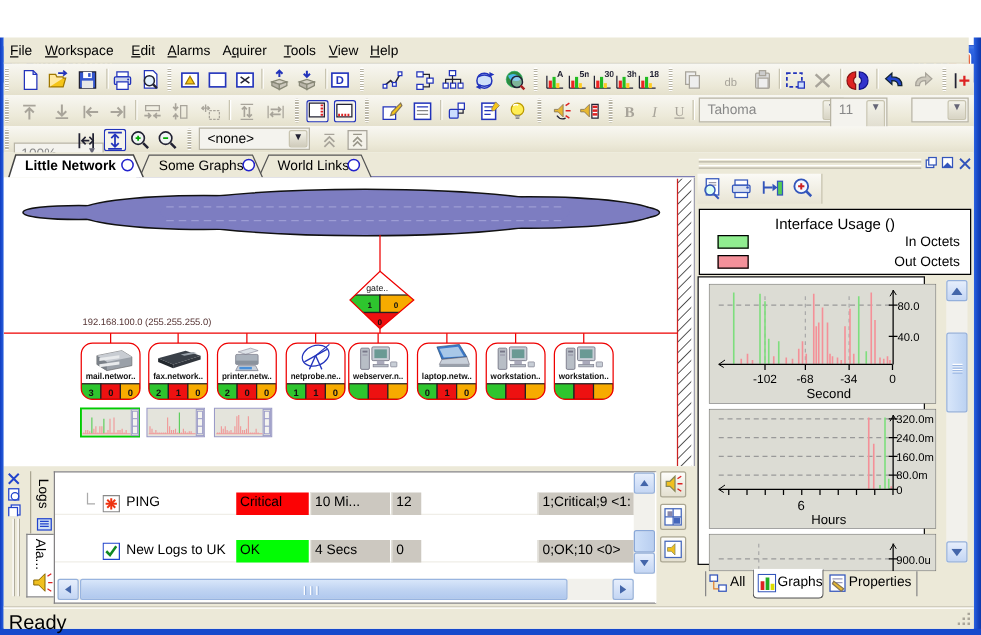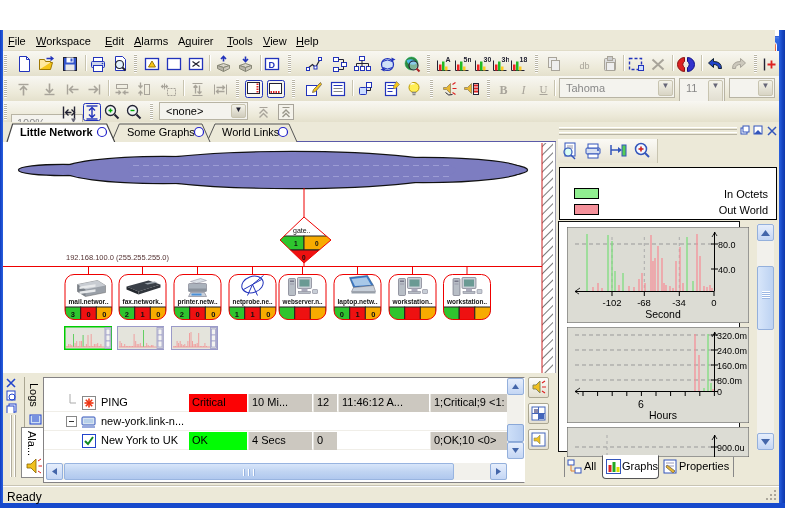--- a/index.html
+++ b/index.html
@@ -447,21 +447,21 @@
       <g transform="translate(0.5,0.5)">
         <text x="4" y="12" font-size="11" fill="#a8a49a" font-family="Liberation Serif">U</text>
         <line x1="4" y1="14" x2="12" y2="14" stroke="#a8a49a"></line>
       </g>
     </svg>
     <div class="abs sep" style="left:551px;top:4px;height:16px"></div>
     <div class="combo" style="left:556px;top:2px;width:116px;height:20px">
       <span style="position:absolute;left:6px;top:3px">Tahoma</span>
       <span class="arr">▼</span>
     </div>
-    <div class="combo" style="left:676px;top:2px;width:46px;height:36px">
+    <div class="combo" style="left:661px;top:2px;width:46px;height:36px">
       <span style="position:absolute;left:6px;top:3px">11</span>
       <span class="arr">▼</span>
     </div>
     <div class="combo" style="left:726px;top:2px;width:46px;height:20px">
       <span class="arr">▼</span>
     </div>
   </div>
 <div class="abs tbrow" id="tb3" style="top:101px;height:21px">
     <div class="abs grip" style="left:1px;top:2px;height:17px"></div>
     <div class="combo" style="left:8px;top:13px;width:72px;height:18px">
@@ -889,24 +889,25 @@
       </g>
   <g transform="translate(72,0)">
         <circle cx="7" cy="7" r="5.5" fill="#f4f8ff" stroke="#3355bb" stroke-width="1.5"></circle>
         <line x1="4.5" y1="7" x2="9.5" y2="7" stroke="#cc2222" stroke-width="1.6"></line>
         <line x1="7" y1="4.5" x2="7" y2="9.5" stroke="#cc2222" stroke-width="1.6"></line>
         <line x1="11" y1="11" x2="15" y2="15" stroke="#3355bb" stroke-width="2"></line>
       </g>
  </svg>
 
  <div class="abs" style="left:3px;top:45px;width:218px;height:53px;background:#fff;border:1px solid #000;color:#000">
+  <div style="position:absolute;left:0;top:4px;width:100%;text-align:center;font-size:12px">Interface Usage ()</div>
   <div style="position:absolute;left:14px;top:20px;width:25px;height:11px;background:#90ee90;border:1px solid #000"></div>
   <div style="position:absolute;right:8px;top:20px;font-size:11px">In Octets</div>
   <div style="position:absolute;left:14px;top:36px;width:25px;height:11px;background:#f4909a;border:1px solid #000"></div>
-  <div style="position:absolute;right:8px;top:36px;font-size:11px">Out World</div>
+  <div style="position:absolute;right:8px;top:36px;font-size:11px">Out Octets</div>
  </div>
 
  <div class="abs" style="left:2px;top:99px;width:182px;height:231px;background:#fff;border:1px solid #111">
    <div id="g1" class="gbox" style="left:8px;top:5px;width:182px;height:96px"><svg width="182" height="96">
           <rect x="0" y="0" width="182" height="96" fill="#dcdcd4" stroke="#555" stroke-width="1"></rect>
           <line x1="8" y1="17" x2="147" y2="17" stroke="#999" stroke-dasharray="4 3"></line>
           <line x1="45" y1="10" x2="45" y2="64" stroke="#aaa" stroke-dasharray="3 3"></line>
           <line x1="77.3" y1="10" x2="77.3" y2="64" stroke="#aaa" stroke-dasharray="3 3"></line>
           <line x1="112.3" y1="10" x2="112.3" y2="64" stroke="#aaa" stroke-dasharray="3 3"></line>
           <line x1="20" y1="64" x2="20" y2="7" stroke="#7ede7e" stroke-width="1.3"></line>
@@ -1100,41 +1101,28 @@
             <line x1="7" y1="2.5" x2="7" y2="11.5"></line>
             <line x1="2.5" y1="7" x2="11.5" y2="7"></line>
             <line x1="3.8" y1="3.8" x2="10.2" y2="10.2"></line>
             <line x1="10.2" y1="3.8" x2="3.8" y2="10.2"></line>
           </g>
         </svg>
     <span class="abs" style="left:57px;top:2px">PING</span>
     <div class="abs" style="left:145px;top:0;width:58px;height:18px;background:#fc0204;padding:2px 0 0 3px">Critical</div>
     <div class="abs gcell" style="left:204px;width:64px">10 Mi...</div>
     <div class="abs gcell" style="left:269px;width:24px">12</div>
-    <div class="abs gcell" style="left:294px;width:91px">11:46:12 A...</div>
     <div class="abs gcell" style="left:386px;width:77px">1;Critical;9 &lt;1:</div>
-  </div>
-  <div class="abs trow" style="top:35px">
-    <svg class="abs" style="left:22px;top:3px" width="11" height="11">
-          <rect x="0.5" y="0.5" width="10" height="10" fill="#fff" stroke="#888"></rect>
-          <line x1="3" y1="5.5" x2="8" y2="5.5" stroke="#333"></line>
-        </svg>
-    <svg class="abs" style="left:36px;top:2px" width="17" height="14">
-          <rect x="2" y="2" width="13" height="8" rx="1" fill="#d8e4f0" stroke="#3355bb"></rect>
-          <rect x="4" y="4" width="9" height="4" fill="#b8d0ea"></rect>
-          <line x1="2" y1="12" x2="15" y2="12" stroke="#3355bb"></line>
-        </svg>
-    <span class="abs" style="left:57px;top:2px">new-york.link-n...</span>
   </div>
   <div class="abs trow" style="top:54px">
     <svg class="abs" style="left:38px;top:2px" width="14" height="14">
           <rect x="0.5" y="0.5" width="13" height="13" fill="#fff" stroke="#2244cc"></rect>
           <path d="M3 7 L6 10 L11 3" stroke="#118822" stroke-width="2" fill="none"></path>
         </svg>
-    <span class="abs" style="left:57px;top:2px">New York to UK</span>
+    <span class="abs" style="left:57px;top:2px">New Logs to UK</span>
     <div class="abs" style="left:145px;top:0;width:58px;height:18px;background:#02fc04;padding:2px 0 0 3px">OK</div>
     <div class="abs gcell" style="left:204px;width:64px">4 Secs</div>
     <div class="abs gcell" style="left:269px;width:24px">0</div>
     <div class="abs gcell" style="left:386px;width:77px">0;OK;10 &lt;0&gt;</div>
   </div>
 
   <div class="abs" style="left:463px;top:0;width:17px;height:81px;background:#f2f1ec">
     <div class="sbtn" style="top:0">
           <svg width="7" height="5">
             <polygon points="3.5,0 7,5 0,5" fill="#4466aa"></polygon>
@@ -1183,21 +1171,21 @@
       </svg>
     </div>
  <div class="abs bstrip" style="left:525px;top:56px">
       <svg width="16" height="16">
         <rect x="1" y="1" width="13" height="13" fill="#fff" stroke="#4466bb"></rect>
         <polygon points="3,6 6,6 9,3 9,12 6,9 3,9" fill="#f0c020" stroke="#885" stroke-width="0.6"></polygon>
       </svg>
     </div>
 </div>
 <div class="abs" id="statusbar">
-    <span style="position:absolute;left:4px;top:3px;font-size:12px">Ready</span>
+    <span style="position:absolute;left:4px;top:3px;font-size:16px">Ready</span>
 <svg class="abs" style="left:763px;top:3px" width="12" height="12">
       <g fill="#aaa69a">
         <rect x="8" y="0" width="2" height="2"></rect>
         <rect x="4" y="4" width="2" height="2"></rect>
         <rect x="8" y="4" width="2" height="2"></rect>
         <rect x="0" y="8" width="2" height="2"></rect>
         <rect x="4" y="8" width="2" height="2"></rect>
         <rect x="8" y="8" width="2" height="2"></rect>
       </g>
     </svg>

